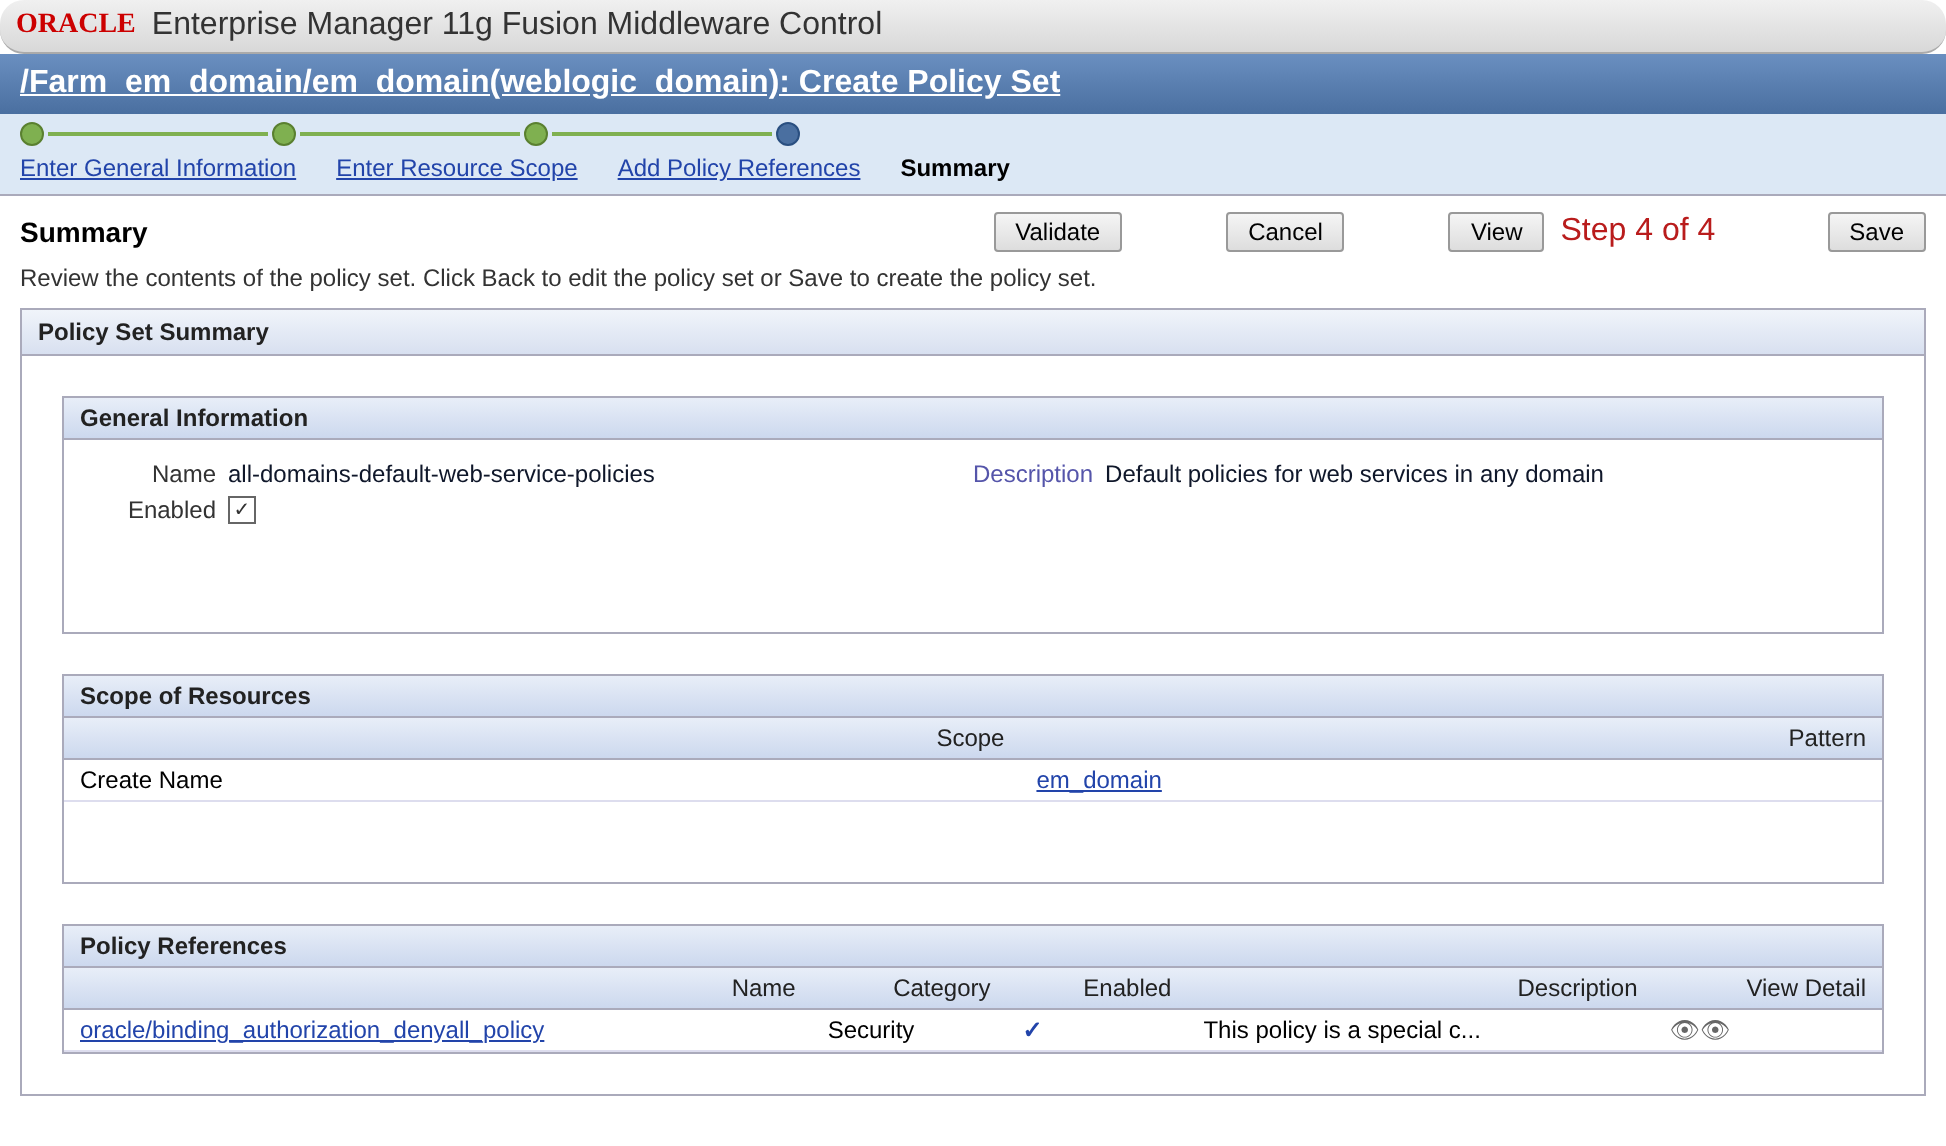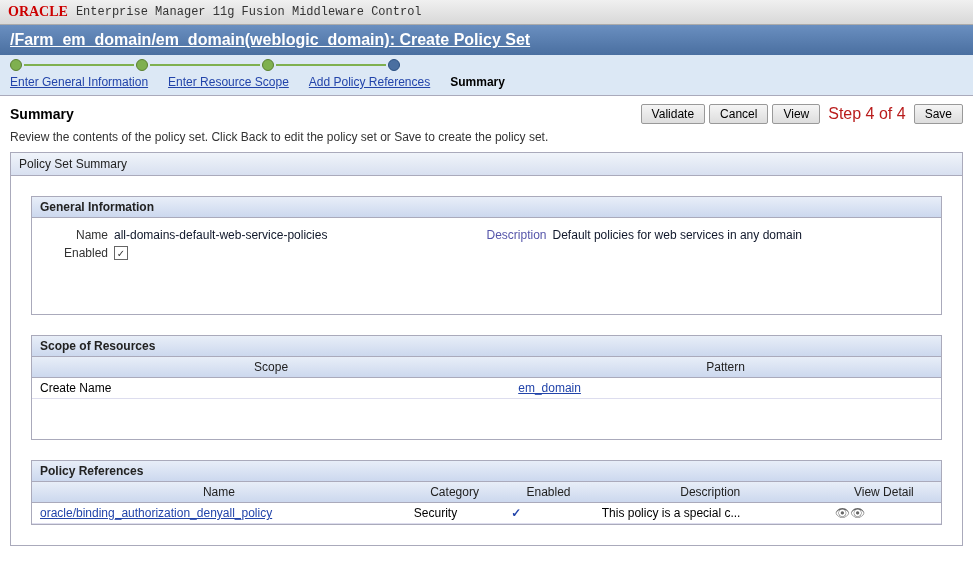--- a/index.html
+++ b/index.html
@@ -5,36 +5,36 @@
     * { margin: 0; padding: 0; box-sizing: border-box; }
     body { font-family: Arial, sans-serif; font-size: 12px; background: #fff; width: 973px; }
 
     
     .app-header {
       background: linear-gradient(to bottom, #f0f0f0, #d8d8d8);
       padding: 4px 8px;
       display: flex;
       align-items: center;
       border-bottom: 1px solid #aaa;
+      border-radius: 12px;
     }
     .oracle-logo {
       display: flex;
       align-items: center;
       margin-right: 8px;
     }
     .oracle-text {
       font-size: 14px;
       font-weight: bold;
       color: #cc0000;
       font-family: serif;
     }
     .app-title {
-      font-size: 12px;
+      font-size: 16px;
       color: #333;
-      font-family: Liberation Mono, monospace;
     }
 
     
     .page-title-bar {
       background: linear-gradient(to bottom, #6a8fc0, #4a6fa0);
       padding: 6px 10px;
       color: #fff;
       font-size: 16px;
       font-weight: bold;
       text-decoration: underline;
@@ -113,20 +113,21 @@
       gap: 4px;
     }
     .btn {
       padding: 2px 10px;
       font-size: 12px;
       border: 1px solid #999;
       background: linear-gradient(to bottom, #f5f5f5, #ddd);
       cursor: pointer;
       border-radius: 2px;
       color: #000;
+      margin-left: 48px;
     }
     .step-indicator {
       font-size: 16px;
       color: #b91c1c;
       margin: 0 4px;
     }
 
     
     .info-text {
       font-size: 12px;
@@ -135,21 +136,21 @@
     }
 
     
     .policy-set-section {
       border: 1px solid #aab;
     }
     .policy-set-title {
       background: linear-gradient(to bottom, #f0f4fa, #d8e0f0);
       padding: 4px 8px;
       font-size: 12px;
-      font-weight: normal;
+      font-weight: bold;
       color: #222;
       border-bottom: 1px solid #aab;
     }
 
     
     .section-inner {
       border: 1px solid #aab;
       margin: 20px;
     }
     .section-inner-title {
@@ -204,21 +205,21 @@
 
     
     .scope-table, .policy-table {
       width: 100%;
       border-collapse: collapse;
       font-size: 12px;
     }
     .scope-table th, .policy-table th {
       background: linear-gradient(to bottom, #e8eef8, #ccd8ee);
       padding: 3px 8px;
-      text-align: center;
+      text-align: right;
       border-bottom: 1px solid #aab;
       font-weight: normal;
       color: #222;
     }
     .scope-table td, .policy-table td {
       padding: 3px 8px;
       border-bottom: 1px solid #dde;
       color: #000;
     }
     .scope-table tr:nth-child(even), .policy-table tr:nth-child(even) {

